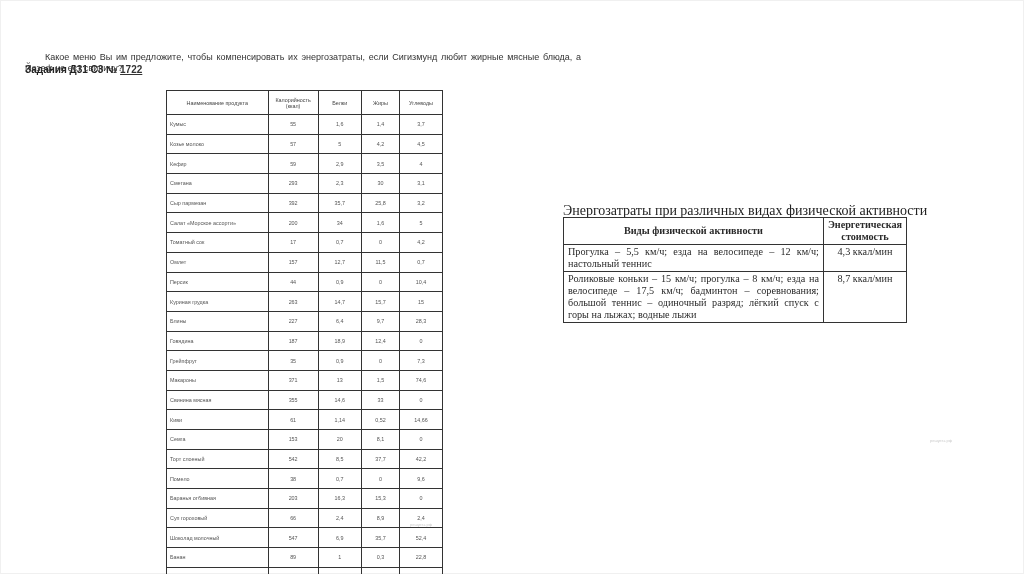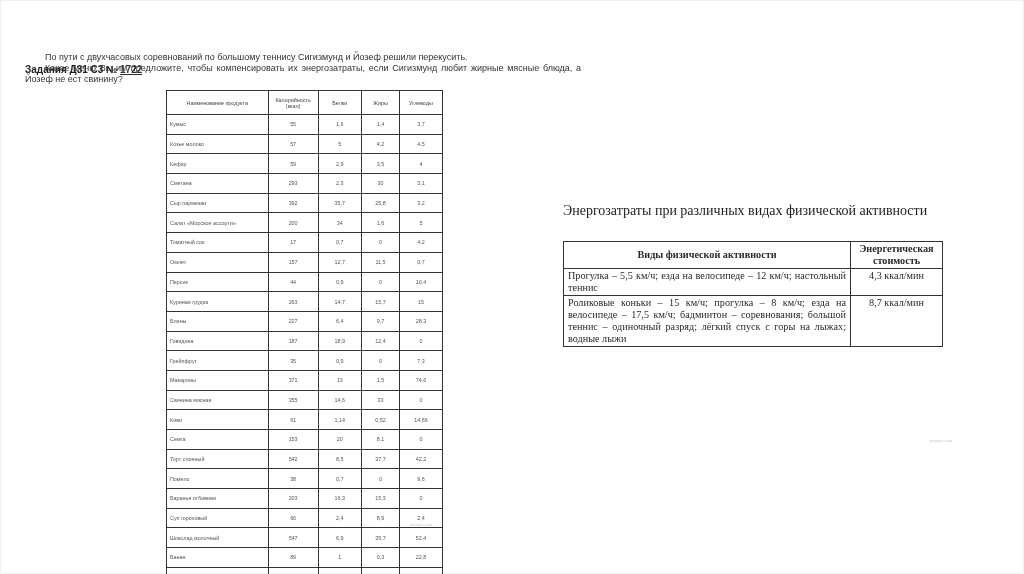--- a/index.html
+++ b/index.html
@@ -18,39 +18,38 @@
   table.food th { height: 23px; font-weight: normal; text-align: center; color: #444; }
   table.food td.name { text-align: left; width: 100px; }
   table.food td.val { text-align: center; }
   table.food th.calo { width: 44px; }
   table.food th.prot { width: 38px; }
   table.food th.fat { width: 33px; }
   table.food th.carb { width: 37px; }
   .watermark-left { position: absolute; left: 410px; top: 522px; font-size: 4px; color: #ccc; }
 
   .energy-title { position: absolute; left: 563px; top: 203px; width: 394px; text-align: left; font-family: "Liberation Serif", serif; font-weight: normal; font-size: 14px; color: #222; }
-  table.energy { position: absolute; left: 563px; top: 217px; width: 380px; border-collapse: collapse; font-family: "Liberation Serif", serif; font-size: 10.2px; color: #2a2a2a; line-height: 12px; margin-top: 24px; }
+  table.energy { position: absolute; left: 563px; top: 217px; width: 344px; border-collapse: collapse; font-family: "Liberation Serif", serif; font-size: 10.2px; color: #2a2a2a; line-height: 12px; }
   table.energy th, table.energy td { border: 1.5px solid #333; padding: 1px 4px; vertical-align: top; }
   table.energy th { font-weight: bold; text-align: center; vertical-align: middle; }
   table.energy th.act { width: 278px; }
   table.energy td.act { text-align: justify; }
   table.energy td.cost { text-align: center; }
   .watermark-right { position: absolute; left: 930px; top: 438px; font-size: 4px; color: #ccc; }
 </style>
 </head>
 <body>
 
 <div class="slide-edge"></div>
 
 <div class="task-header">
   <span>Задания Д31 С3 № </span><span class="num">1722</span>
 </div>
 
 <div class="task-text">
-  <p>По пути с двухчасовых соревнований по большому теннису Сигизмунд и Йозеф решили перекусить.</p>
   <p>Какое меню Вы им предложите, чтобы компенсировать их энергозатраты, если Сигизмунд любит жирные мясные блюда, а Йозеф не ест свинину?</p>
 </div>
 
 <table class="food">
   <thead>
     <tr>
       <th>Наименование продукта</th>
       <th class="calo">Калорийность (ккал)</th>
       <th class="prot">Белки</th>
       <th class="fat">Жиры</th>

